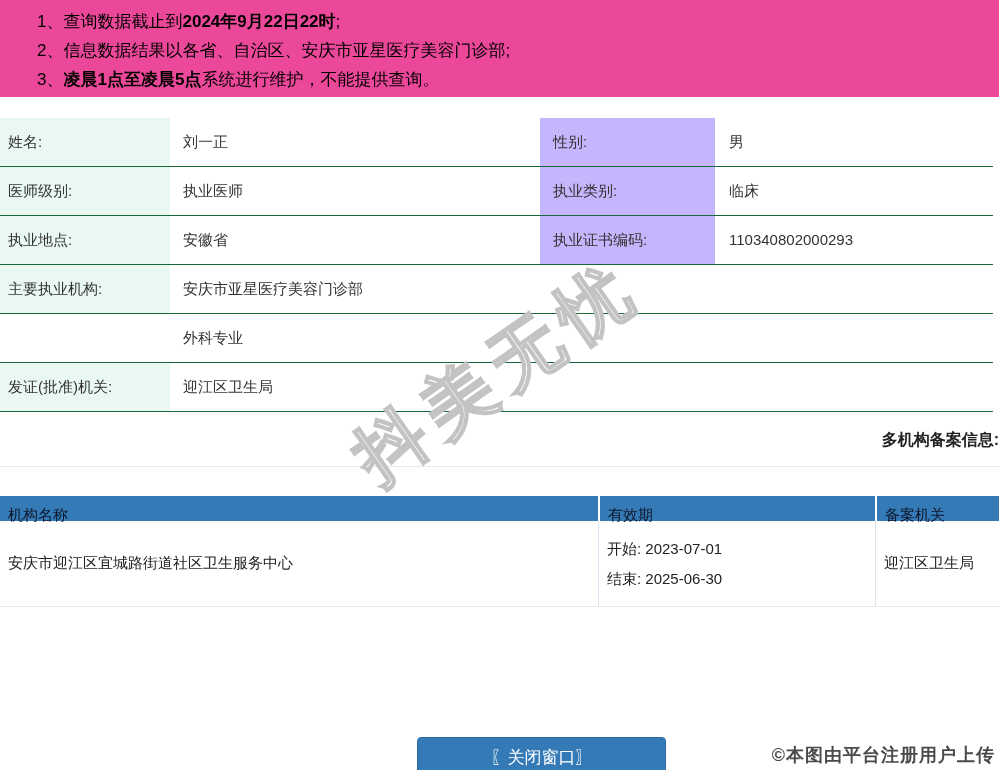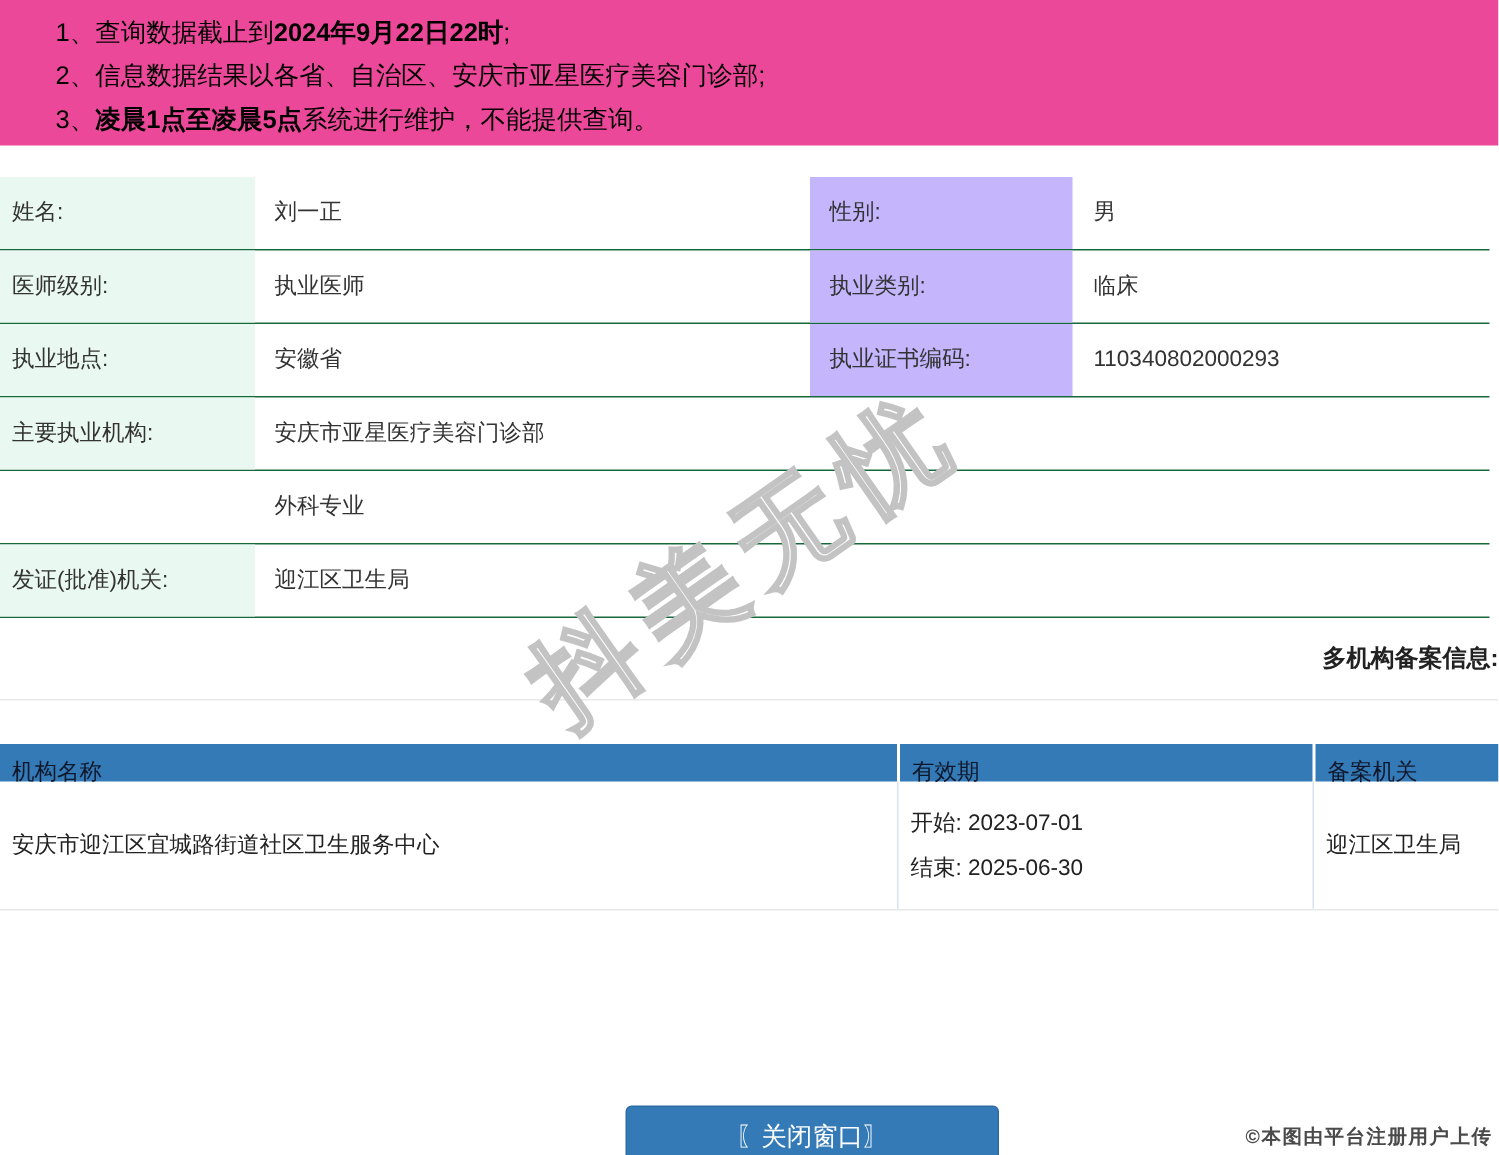--- a/index.html
+++ b/index.html
@@ -46,21 +46,21 @@
                letter-spacing:12px; color:#ffffff; -webkit-text-stroke:2px #c3c3c3;
                transform:rotate(-35deg); pointer-events:none; z-index:5; white-space:nowrap; }
 
   
   .close-btn { position:absolute; left:417px; top:737px; width:249px; height:42px;
                background:#337ab7; border:1px solid #2e6da4; border-radius:4px;
                color:#fff; font-size:17px; line-height:38px; text-align:center;
                cursor:pointer; font-family:inherit; }
 
   
-  .stamp { position:absolute; right:4px; bottom:3px; font-size:13px; font-weight:700;
+  .stamp { position:absolute; right:4px; bottom:3px; font-size:18px; font-weight:700;
            color:#4a4a4a; letter-spacing:1px;
            text-shadow:-1px -1px 0 #fff, 1px -1px 0 #fff, -1px 1px 0 #fff, 1px 1px 0 #fff; }
 </style>
 </head>
 <body>
 
 <div class="page">
 
   <div class="banner">
     <div class="line"><span class="num">1、</span><span>查询数据截止到</span><b>2024年9月22日22时</b><span>;</span></div>

